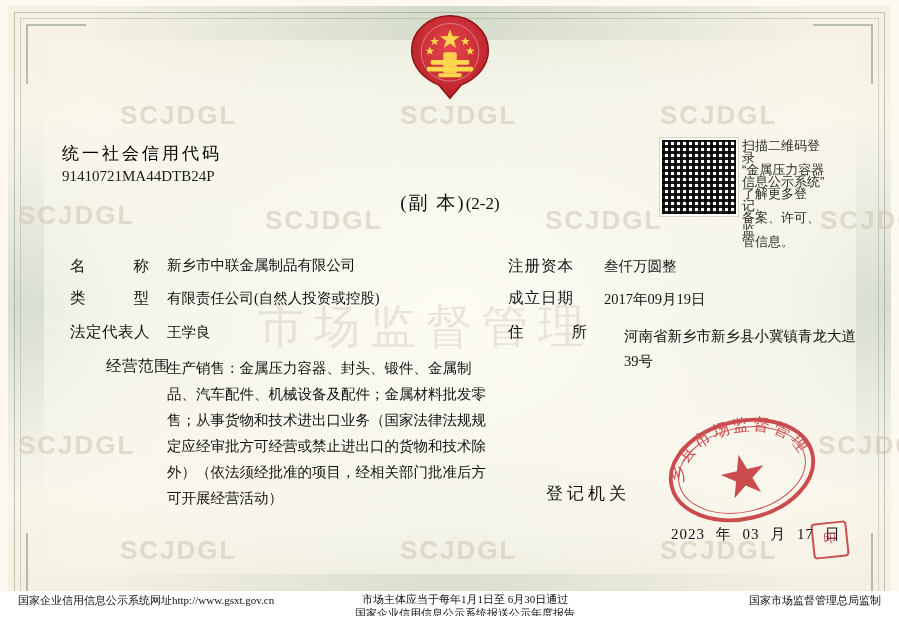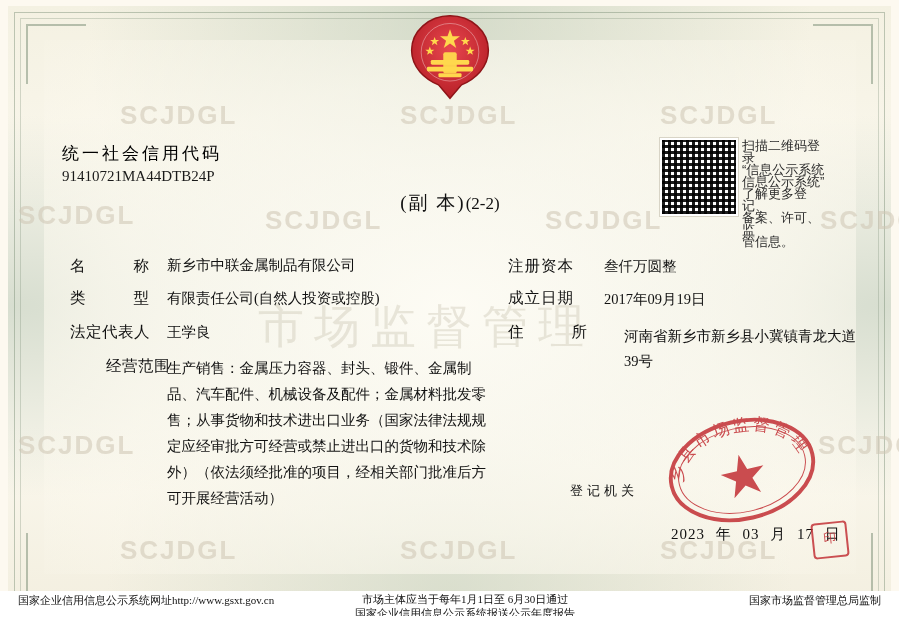--- a/index.html
+++ b/index.html
@@ -200,22 +200,22 @@
     width: 245px;
     font-size: 14.5px;
     line-height: 25px;
     color: #111;
     font-family: "Liberation Serif", serif;
   }
 
   
   .lbl-reg {
     position: absolute;
-    left: 570px; top: 482px;
-    font-size: 13px;
+    left: 546px; top: 482px;
+    font-size: 17px;
     letter-spacing: 4px;
     color: #111;
   }
   .date-row {
     position: absolute;
     left: 668px; top: 525px;
     font-size: 15px;
     color: #111;
     letter-spacing: 1px;
   }
@@ -334,21 +334,21 @@
   <div class="credit-label">统一社会信用代码</div>
   <div class="credit-code">91410721MA44DTB24P</div>
 
   <div class="subtitle">
     <span>(副 本)</span><span class="num">(2-2)</span>
   </div>
 
   <div class="qr"></div>
   <div class="qr-note">
     <div>扫描二维码登录</div>
-    <div>“信息公示系统</div>
+    <div>“金属压力容器</div>
     <div>信息公示系统”</div>
     <div>了解更多登记、</div>
     <div>备案、许可、监</div>
     <div>管信息。</div>
   </div>
 
   <div class="fld-label lbl-name">名    称</div>
   <div class="fld-value val-name">新乡市中联金属制品有限公司</div>
 
   <div class="fld-label lbl-type">类    型</div>

